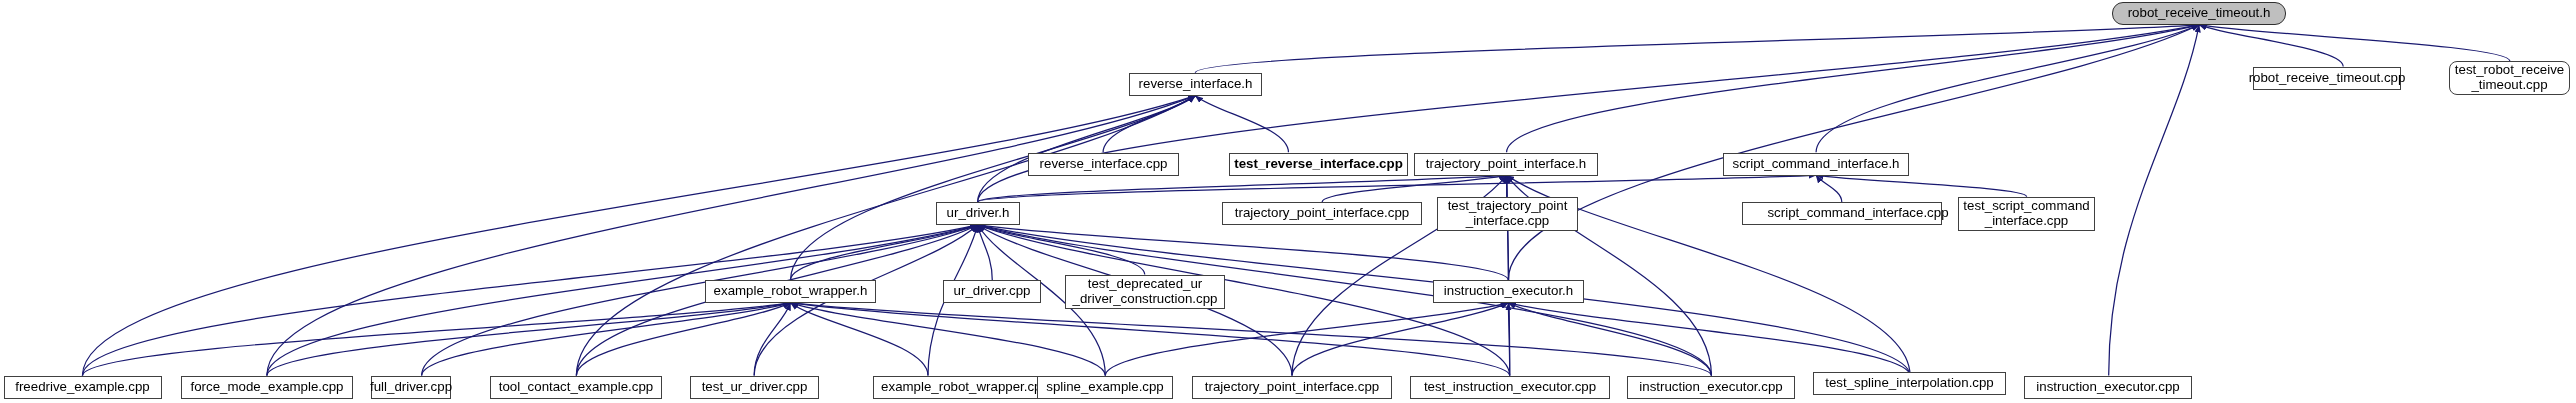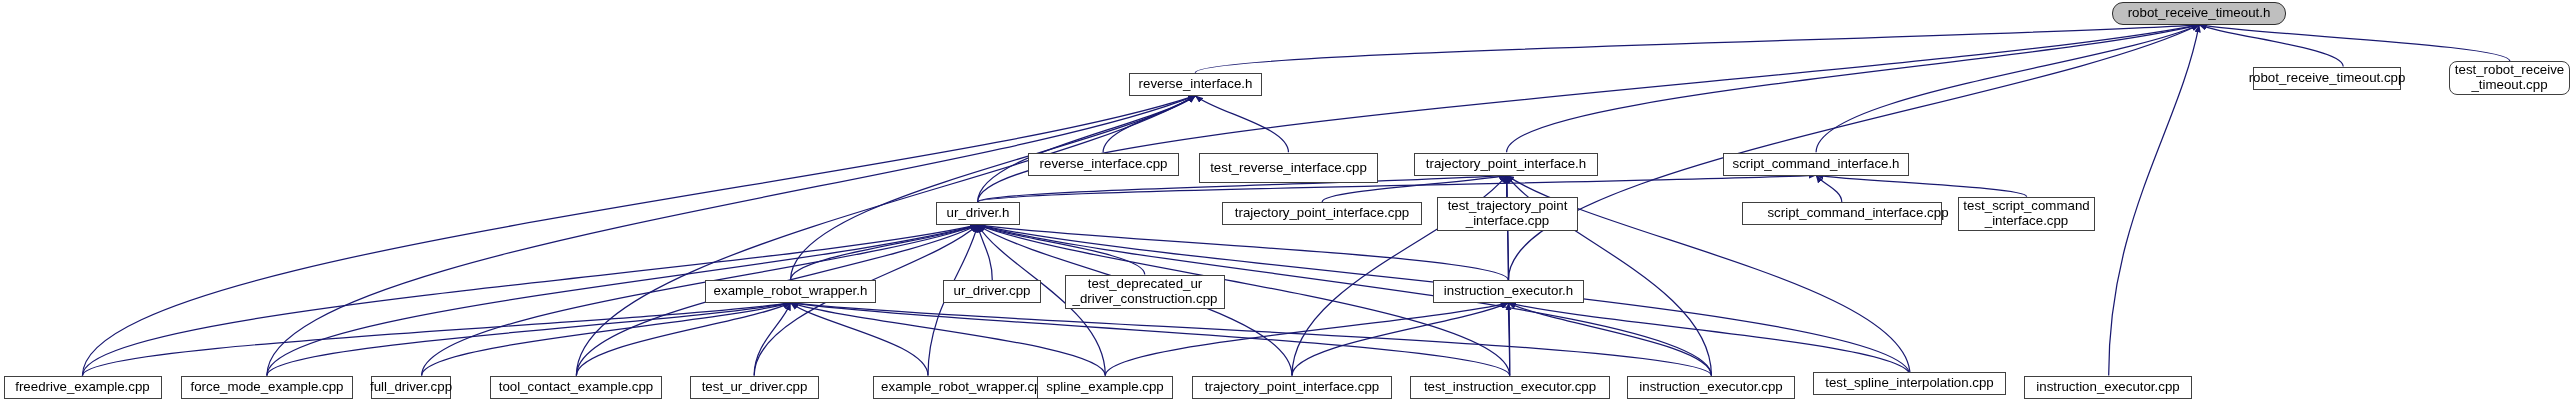--- a/index.html
+++ b/index.html
@@ -117,21 +117,21 @@
         <path d="M1457,424 C1457,387.1 1646.1,366.6 1701,342" marker-end="url(#arrow)"></path>
       </g>
   </svg>
   <div id="node-layer">
       <div class="node root" style="left: 2112px; top: 1.8px; width: 174px; height: 23px;">robot_receive_timeout.h</div>
       <div class="node" style="left: 2253px; top: 67px; width: 148px; height: 23px;">robot_receive_timeout.cpp</div>
       <div class="node tall" style="left: 2449px; top: 61px; width: 121px; height: 34px; border-radius: 8px;">test_robot_receive
 _timeout.cpp</div>
       <div class="node" style="left: 1129px; top: 73px; width: 133px; height: 23px;">reverse_interface.h</div>
       <div class="node" style="left: 1028px; top: 153px; width: 151px; height: 23px;">reverse_interface.cpp</div>
-      <div class="node" style="left: 1199px; top: 153px; width: 179px; height: 30px;">test_reverse_interface.cpp</div>
+      <div class="node" style="left: 1229px; top: 153px; width: 179px; height: 23px; font-weight: bold;">test_reverse_interface.cpp</div>
       <div class="node" style="left: 1414px; top: 153px; width: 184px; height: 23px;">trajectory_point_interface.h</div>
       <div class="node" style="left: 1723px; top: 153px; width: 186px; height: 23px;">script_command_interface.h</div>
       <div class="node" style="left: 936px; top: 202px; width: 84px; height: 23px;">ur_driver.h</div>
       <div class="node" style="left: 1222px; top: 202px; width: 200px; height: 23px;">trajectory_point_interface.cpp</div>
       <div class="node tall" style="left: 1437px; top: 197px; width: 141px; height: 34px;">test_trajectory_point
 _interface.cpp</div>
       <div class="node" style="left: 1742px; top: 202px; width: 200px; height: 23px; padding-left: 32px;">script_command_interface.cpp</div>
       <div class="node tall" style="left: 1958px; top: 197px; width: 137px; height: 34px;">test_script_command
 _interface.cpp</div>
       <div class="node" style="left: 705px; top: 280px; width: 171px; height: 23px;">example_robot_wrapper.h</div>

